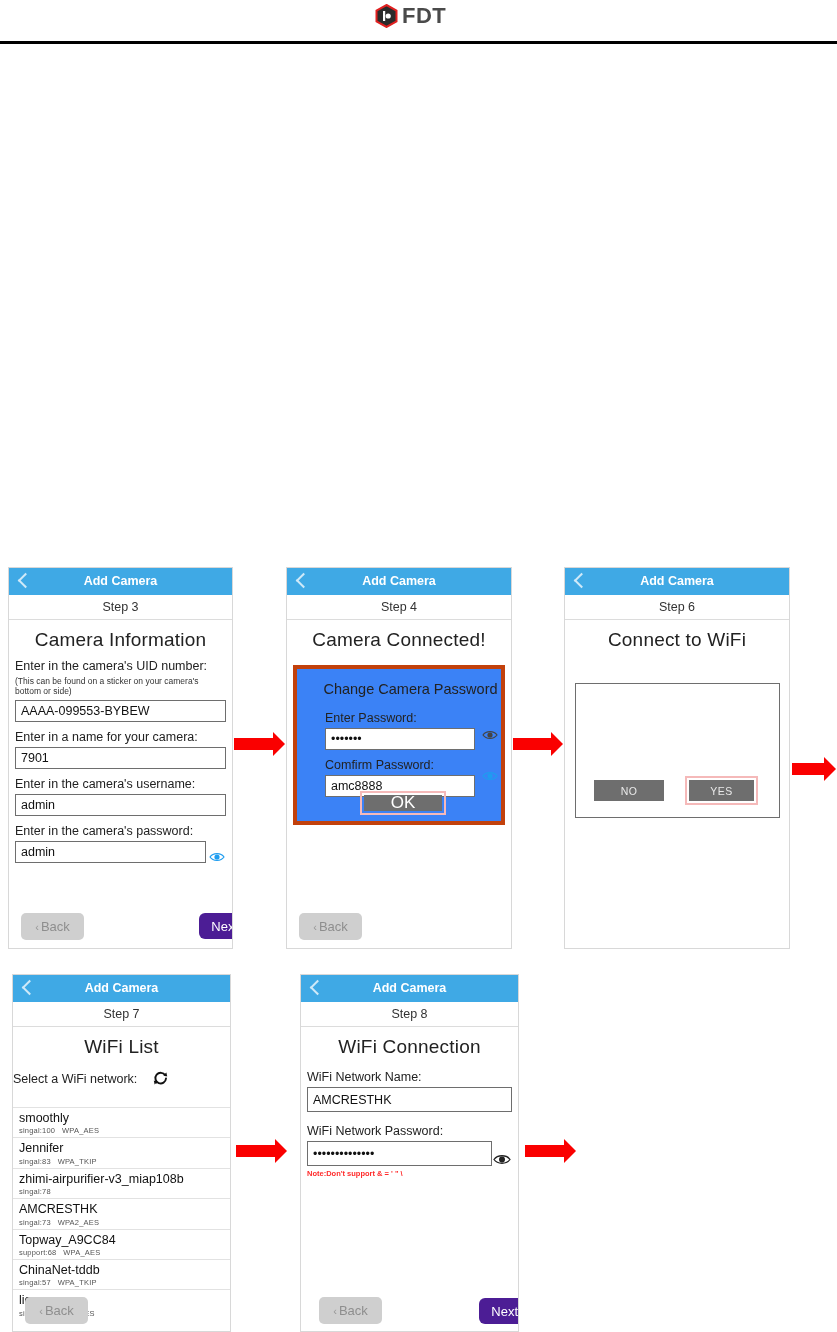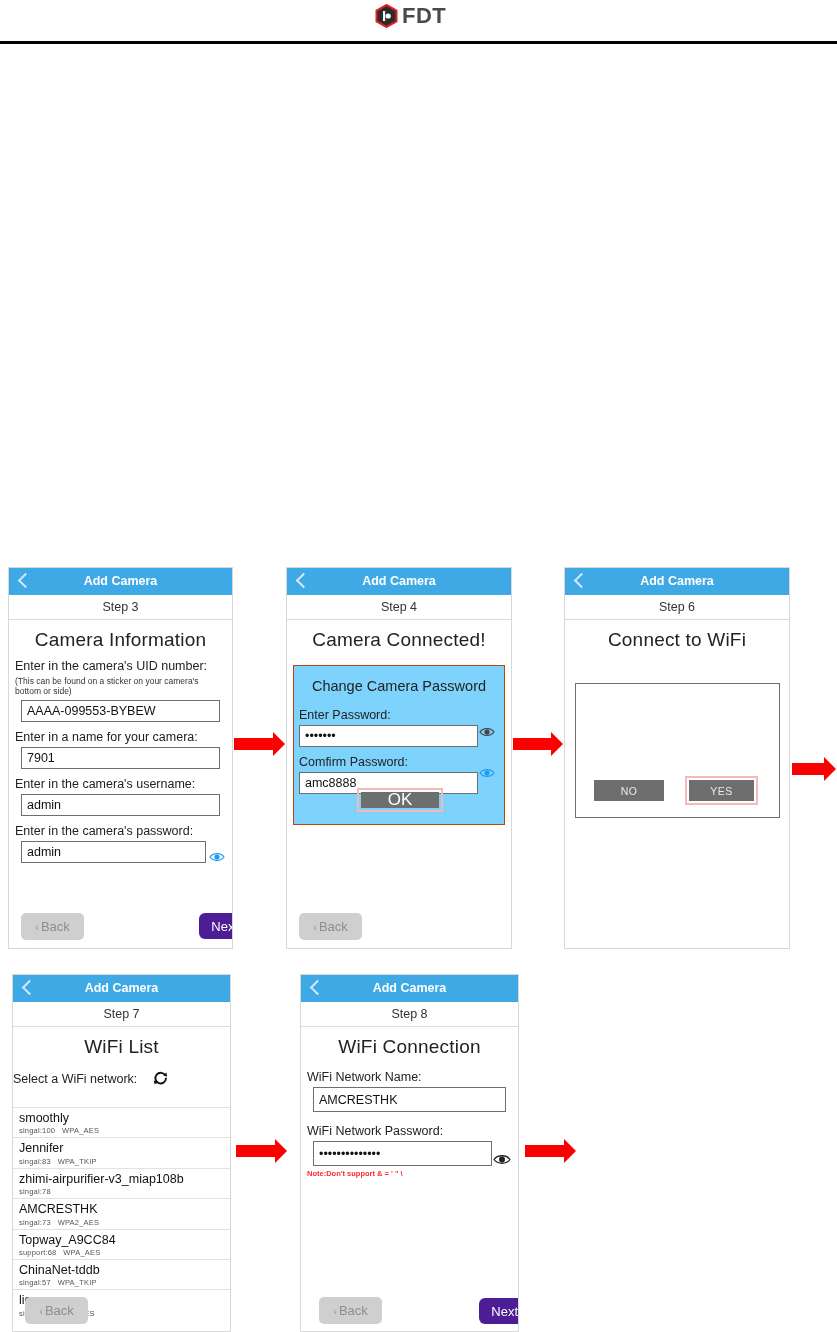--- a/index.html
+++ b/index.html
@@ -23,35 +23,35 @@
       text-align:center;color:#ffffff;font-size:12.5px;font-weight:bold;}
   .back-chevron{position:absolute;left:9px;top:5px;width:9px;height:16px;}
   .back-chevron:before{content:"";position:absolute;left:2px;top:2px;width:9px;height:9px;
       border-left:2px solid #cfe9f8;border-bottom:2px solid #cfe9f8;transform:rotate(45deg);}
   .stepbar{height:24px;line-height:24px;text-align:center;font-size:12.5px;color:#333;
       border-bottom:1px solid #dcdcdc;background:#fff;}
   .bigtitle{text-align:center;font-size:19px;color:#222;margin-top:9px;letter-spacing:.2px;}
 
   .field-label{font-size:12.5px;color:#222;margin:8px 0 3px 6px;}
   .hint{font-size:8.5px;color:#333;margin:0 6px 3px 6px;line-height:1.22;}
-  .textbox{height:22px;border:1px solid #6e6e6e;background:#fff;margin:0 12px;
+  .textbox{height:22px;border:1px solid #6e6e6e;background:#fff;margin:0 6px;
       display:flex;align-items:center;padding:0 5px;box-sizing:border-box;
       font-size:12.5px;color:#111;}
   .textbox.narrow{margin-right:26px;}
   .eye{position:absolute;width:16px;height:12px;}
   .eye svg{display:block;}
 
   .btn-back{position:absolute;width:63px;height:27px;background:#cfcfcf;border-radius:5px;
       color:#8e8e8e;font-size:13px;display:flex;align-items:center;justify-content:center;gap:2px;}
   .btn-next{position:absolute;width:58px;height:26px;background:#4c1d95;border-radius:6px;
       color:#ffffff;font-size:13px;display:flex;align-items:center;justify-content:center;gap:3px;margin-left:32px;}
   .chev-sm{font-size:11px;opacity:.85;}
 
   
-  .card{position:absolute;border:1px solid #c2410c;background:#7dd3fc;box-sizing:border-box;}
+  .card{position:absolute;border:4px solid #c2410c;background:#3b82f6;box-sizing:border-box;padding-left:23px;}
   .card-title{text-align:center;font-size:14.5px;color:#222;margin-top:12px;}
   .ok-btn{position:absolute;background:#6e6e6e;color:#fff;font-size:17px;
       display:flex;align-items:center;justify-content:center;text-align:right;}
   .hl-box{position:absolute;border:2px solid #f5b9b9;box-sizing:border-box;}
 
   
   .dlg{position:absolute;border:1px solid #6e6e6e;box-sizing:border-box;background:#fff;}
   .dlg-text{font-size:12px;color:#111;line-height:1.35;padding:12px 10px 0 10px;}
   .dlg-btn{position:absolute;background:#6e6e6e;color:#e9e9e9;font-size:10.5px;
       display:flex;align-items:center;justify-content:center;letter-spacing:.5px;}

